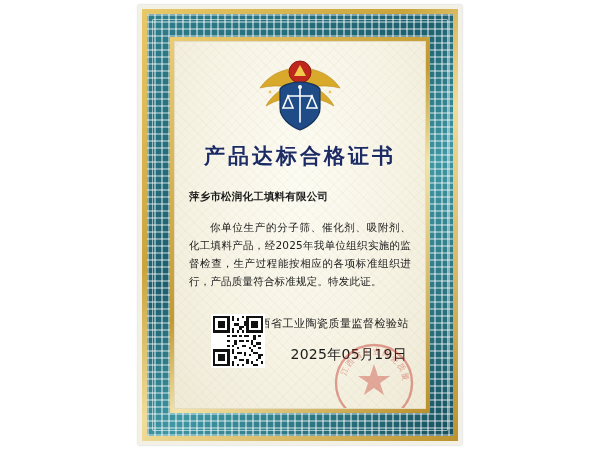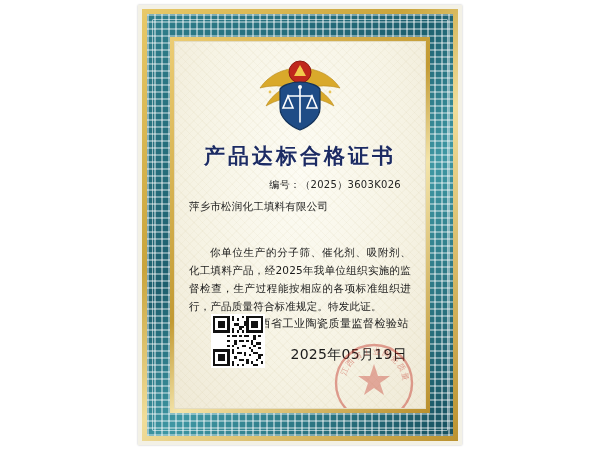--- a/index.html
+++ b/index.html
@@ -109,38 +109,38 @@
     right: 24px;
     top: 136px;
     font-size: 10px;
     color: #232323;
     letter-spacing: 0.3px;
   }
 
   .recipient {
     position: absolute;
     left: 14px;
-    top: 158px;
+    top: 148px;
     font-size: 10.5px;
     color: #1a1a1a;
     letter-spacing: 0.2px;
+    font-weight: bold;
   }
 
   .body-text {
     position: absolute;
     left: 14px;
     right: 14px;
     top: 176px;
     font-size: 10.5px;
     line-height: 18px;
     color: #1a1a1a;
     text-align: justify;
     text-indent: 21px;
     letter-spacing: 0.2px;
-    margin-top: 25px;
   }
 
   .validity {
     position: absolute;
     left: 14px;
     top: 248px;
     font-size: 10.5px;
     color: #1a1a1a;
     letter-spacing: 0.2px;
   }
@@ -226,23 +226,20 @@
 
           <g fill="#e8c45a">
             <circle cx="22" cy="36" r="1.4"></circle>
             <circle cx="82" cy="36" r="1.4"></circle>
           </g>
         </svg>
       </div>
 
       <div class="cert-title">产品达标合格证书</div>
 
-      <div class="cert-number">
-        <span>编号：</span><span>（2025）3603K026</span>
-      </div>
 
       <div class="recipient">萍乡市松润化工填料有限公司</div>
 
       <div class="body-text">你单位生产的分子筛、催化剂、吸附剂、化工填料产品，经2025年我单位组织实施的监督检查，生产过程能按相应的各项标准组织进行，产品质量符合标准规定。特发此证。</div>
 
 
       <div class="issuer">江西省工业陶瓷质量监督检验站</div>
 
       <div class="issue-date">2025年05月19日</div>
 

